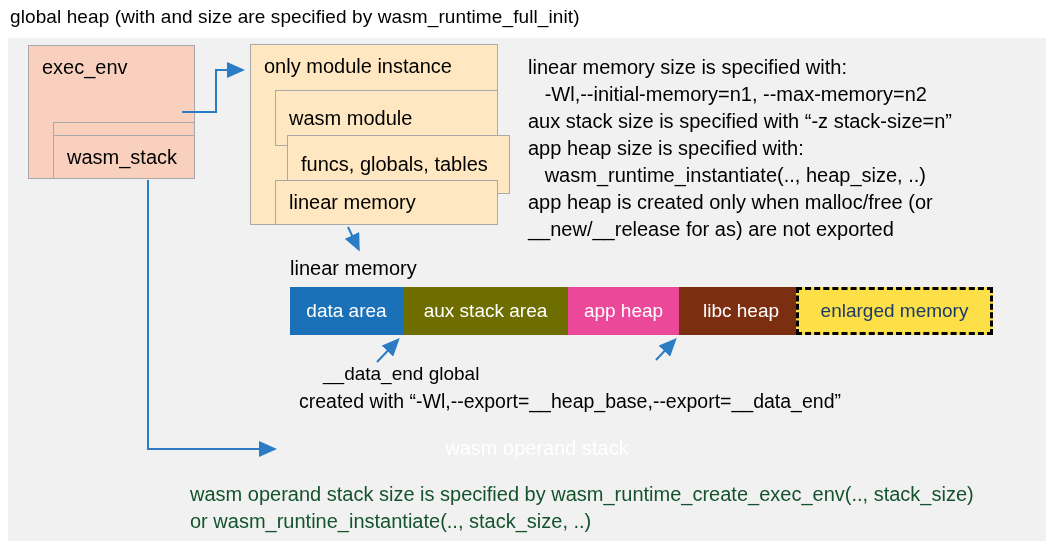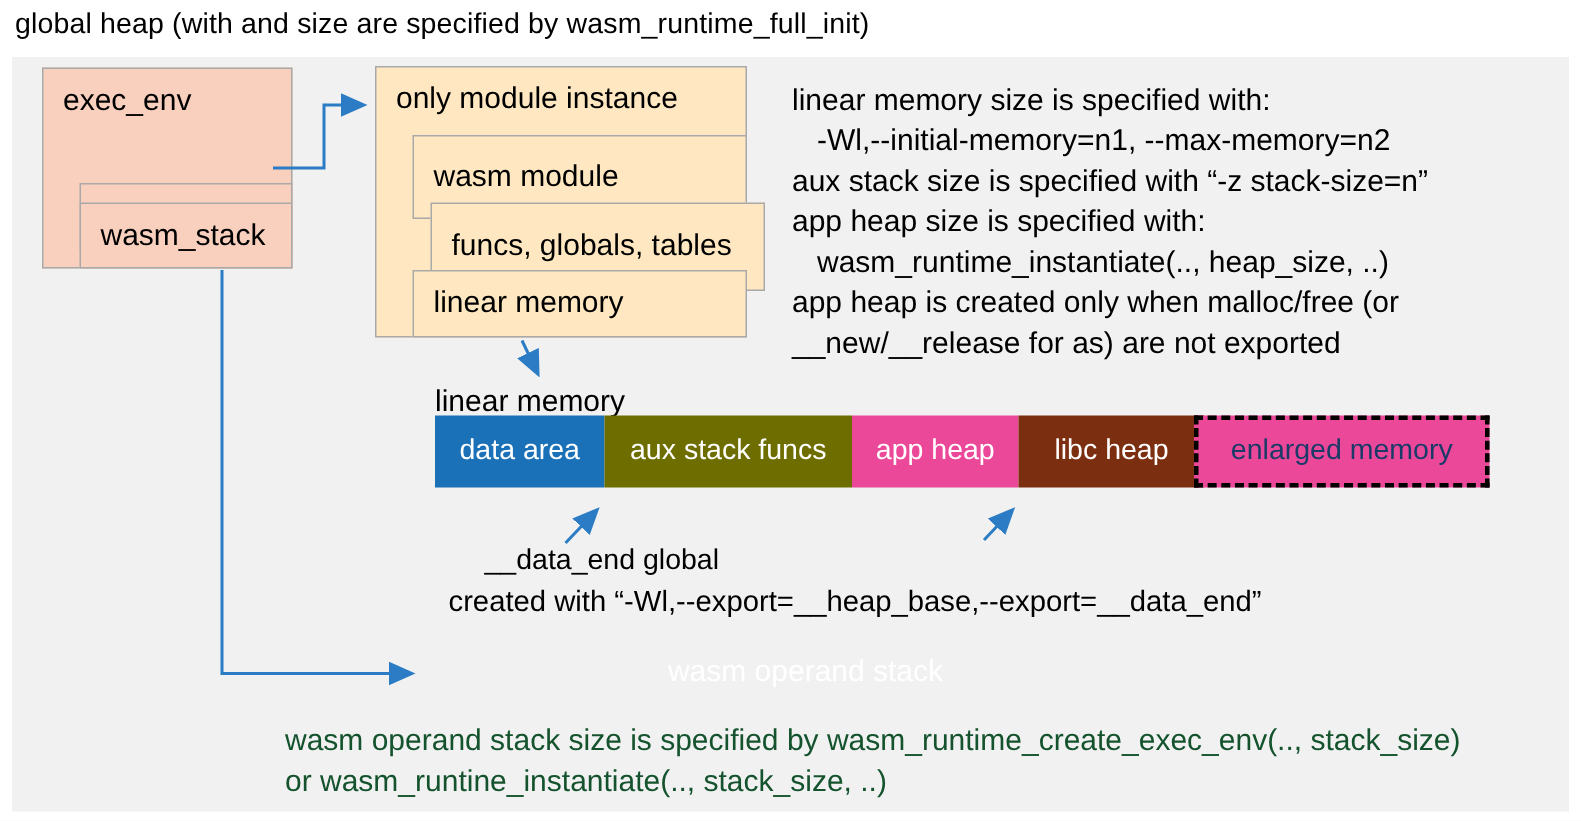--- a/index.html
+++ b/index.html
@@ -49,31 +49,31 @@
     white-space: pre-wrap;
   }
 
   #linear-memory-label {
     left: 290px; top: 257px;
     font-size: 20px; color: #000;
   }
 
   
   .seg {
-    position: absolute; top: 277px; height: 48px;
+    position: absolute; top: 287px; height: 48px;
     display: flex; align-items: center; justify-content: center;
     font-size: 19px; color: #ffffff;
   }
   #seg-data      { left: 290px; width: 113px; }
   #seg-auxstack  { left: 403px; width: 165px; }
   #seg-appheap   { left: 568px; width: 111px; }
   #seg-libcheap  { left: 679px; width: 124px; text-align: center; }
   #seg-enlarged  {
     left: 796px; width: 197px;
-    background: #ec4899;
+    background: #fde047;
     border: 3px dashed #000000;
     color: #1b3a68;
   }
 
   .ptr-label { font-size: 19px; color: #000; }
   #data-end-label  { left: 323px; top: 363px; }
   #heap-base-label { left: 602px; top: 363px; }
   #export-note     { left: 299px; top: 390px; font-size: 19.5px; color: #000; }
 
   #operand-stack-bar {
@@ -129,21 +129,21 @@
    -Wl,--initial-memory=n1, --max-memory=n2
 aux stack size is specified with “-z stack-size=n”
 app heap size is specified with:
    wasm_runtime_instantiate(.., heap_size, ..)
 app heap is created only when malloc/free (or
 __new/__release for as) are not exported</div>
 
   <div class="abs" id="linear-memory-label">linear memory</div>
 
   <div class="seg" id="seg-data" style="background: rgb(26, 113, 184);">data area</div>
-  <div class="seg" id="seg-auxstack" style="background: rgb(110, 110, 0);">aux stack funcs</div>
+  <div class="seg" id="seg-auxstack" style="background: rgb(110, 110, 0);">aux stack area</div>
   <div class="seg" id="seg-appheap" style="background: #ec4899;">app heap</div>
   <div class="seg" id="seg-libcheap" style="background: rgb(124, 46, 16);">libc heap</div>
   <div class="seg" id="seg-enlarged">enlarged memory</div>
 
   <div class="abs ptr-label" id="data-end-label">__data_end global</div>
   <div class="abs" id="export-note">created with “-Wl,--export=__heap_base,--export=__data_end”</div>
 
   <div class="abs" id="operand-stack-bar">
     <span>wasm operand stack</span>
   </div>

